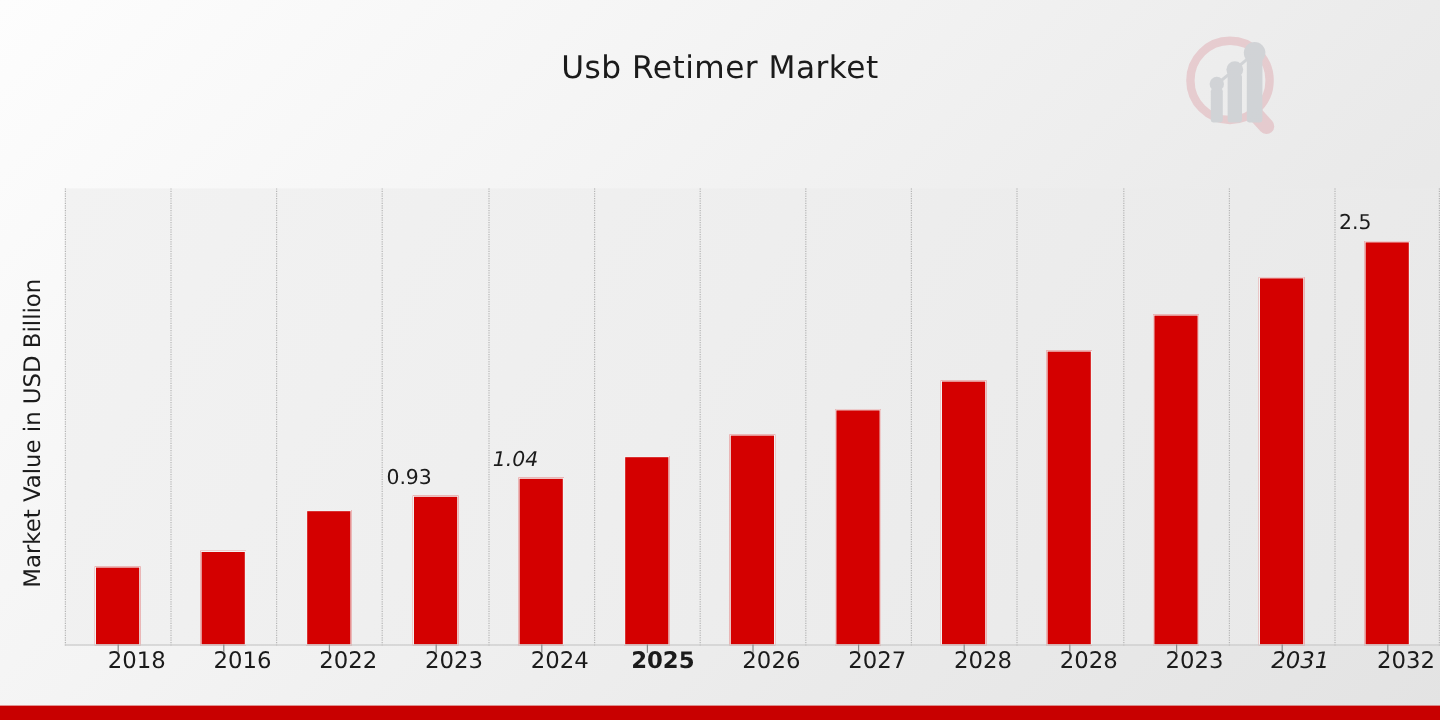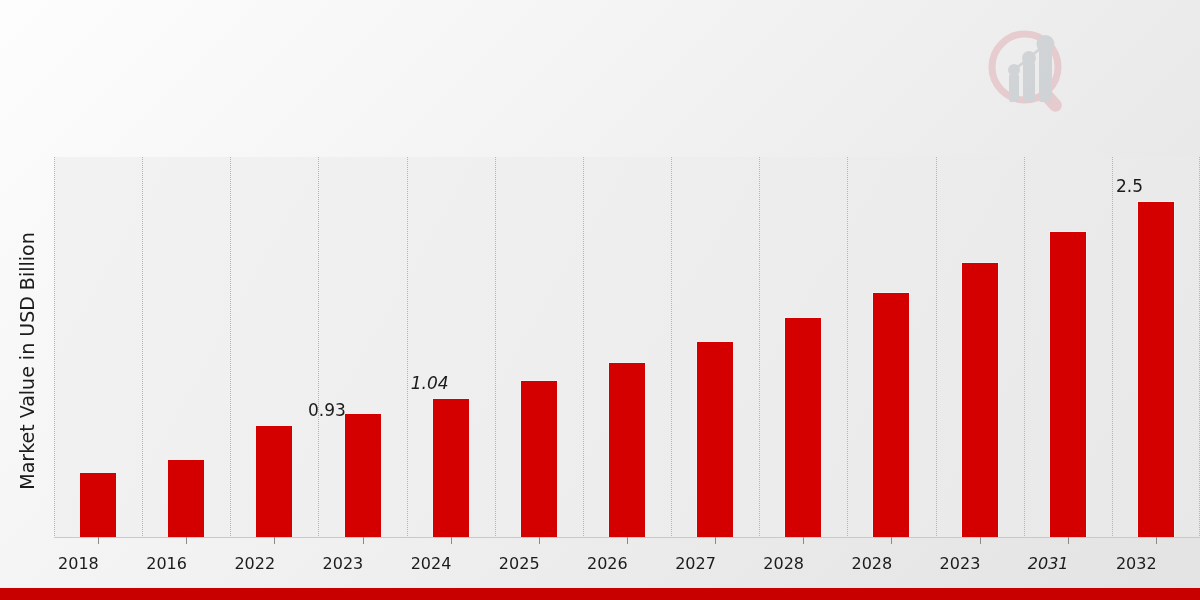--- a/index.html
+++ b/index.html
@@ -112,43 +112,44 @@
   
   .x-tick {
     position: absolute;
     top: 537px;
     width: 1px;
     height: 7px;
     background: #8a8a8a;
   }
   .x-tick-label {
     position: absolute;
-    top: 554px;
-    font-size: 16px;
-    color: #1b1b1b;
-    text-align: left;
+    top: 540px;
+    font-size: 19px;
+    color: #1b1b1b;
+    text-align: right;
     white-space: nowrap;
     font-family: "DejaVu Sans", sans-serif;
   }
 
   
   .footer-bar {
     position: absolute;
     left: 0;
     bottom: 0;
     width: 1200px;
     height: 12px;
     background: #c80000;
   }
 </style>
 </head>
 <body>
 
 <div id="chart-root">
 
+  <div class="chart-title">Usb Retimer Market</div>
 
   <div class="logo-wrap">
     <svg width="104" height="104" viewBox="0 0 104 104" xmlns="http://www.w3.org/2000/svg">
       <circle cx="47" cy="45" r="33" fill="none" stroke="#d98a94" stroke-width="7"></circle>
       <rect x="66" y="64" width="13" height="28" rx="6.5" fill="#d98a94" transform="rotate(-42 72 78)"></rect>
       <rect x="31" y="52" width="10" height="28" rx="2" fill="#9aa1aa"></rect>
       <rect x="45" y="40" width="12" height="40" rx="2" fill="#9aa1aa"></rect>
       <rect x="61" y="26" width="13" height="54" rx="2" fill="#9aa1aa"></rect>
       <circle cx="36" cy="48" r="6" fill="#9aa1aa"></circle>
       <circle cx="51" cy="36" r="7" fill="#9aa1aa"></circle>
@@ -190,37 +191,37 @@
         <div class="bar" title="2028: 1.64" style="left: 730.308px; width: 38px; height: 221px; background: rgb(212, 0, 0);"></div>
         <div class="bar" title="2029: 1.83" style="left: 818.462px; width: 38px; height: 246px; background: rgb(212, 0, 0);"></div>
         <div class="bar" title="2030: 2.05" style="left: 906.615px; width: 38px; height: 276px; background: rgb(212, 0, 0);"></div>
         <div class="bar" title="2031: 2.28" style="left: 994.769px; width: 38px; height: 307px; background: rgb(212, 0, 0);"></div>
         <div class="bar" title="2032: 2.5" style="left: 1082.92px; width: 38px; height: 337px; background: rgb(212, 0, 0);"></div>
       </div>
   </div>
 
   <div class="axis-baseline"></div>
   <div id="bar-labels">
-      <div class="bar-label" style="left: 308px; width: 80px; top: 388px; margin-top: 12px;">0.93</div>
+      <div class="bar-label" style="left: 322px; width: 80px; top: 388px;">0.93</div>
       <div class="bar-label" style="left: 410.692px; width: 80px; top: 373px; font-style: italic;">1.04</div>
       <div class="bar-label" style="left: 1115.92px; width: 80px; top: 176px;">2.5</div>
     </div>
   <div id="x-axis">
       <div class="x-tick" style="left: 98.0769px;"></div>
       <div class="x-tick-label" style="left: 58.0769px; width: 80px;">2018</div>
       <div class="x-tick" style="left: 186.231px;"></div>
       <div class="x-tick-label" style="left: 146.231px; width: 80px;">2016</div>
       <div class="x-tick" style="left: 274.385px;"></div>
       <div class="x-tick-label" style="left: 234.385px; width: 80px;">2022</div>
       <div class="x-tick" style="left: 362.538px;"></div>
       <div class="x-tick-label" style="left: 322.538px; width: 80px;">2023</div>
       <div class="x-tick" style="left: 450.692px;"></div>
       <div class="x-tick-label" style="left: 410.692px; width: 80px;">2024</div>
       <div class="x-tick" style="left: 538.846px;"></div>
-      <div class="x-tick-label" style="left: 498.846px; width: 80px;">2025</div>
+      <div class="x-tick-label" style="left: 498.846px; width: 80px; font-weight: bold;">2025</div>
       <div class="x-tick" style="left: 627px;"></div>
       <div class="x-tick-label" style="left: 587px; width: 80px;">2026</div>
       <div class="x-tick" style="left: 715.154px;"></div>
       <div class="x-tick-label" style="left: 675.154px; width: 80px;">2027</div>
       <div class="x-tick" style="left: 803.308px;"></div>
       <div class="x-tick-label" style="left: 763.308px; width: 80px;">2028</div>
       <div class="x-tick" style="left: 891.462px;"></div>
       <div class="x-tick-label" style="left: 851.462px; width: 80px;">2028</div>
       <div class="x-tick" style="left: 979.615px;"></div>
       <div class="x-tick-label" style="left: 939.615px; width: 80px;">2023</div>

